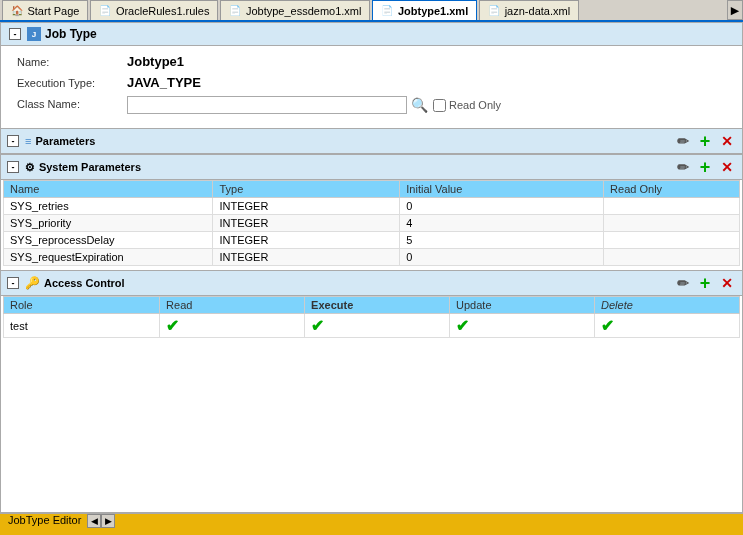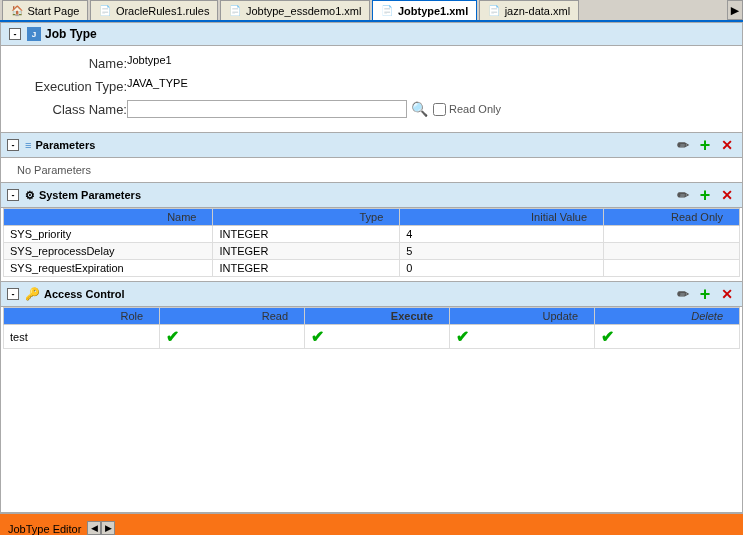--- a/index.html
+++ b/index.html
@@ -118,28 +118,28 @@
     .form-area {
       padding: 8px 16px;
     }
     .form-row {
       display: flex;
       align-items: flex-start;
       margin-bottom: 6px;
     }
     .form-label {
       width: 110px;
-      font-size: 13px;
+      font-size: 11px;
       color: #333;
       padding-top: 2px;
-      text-align: right;
     }
     .form-value {
-      font-size: 11px;
+      font-size: 13px;
       color: #000;
+      font-weight: bold;
     }
     .desc-textarea {
       width: 560px;
       height: 40px;
       border: 1px solid #aaa;
       resize: none;
       font-size: 11px;
     }
     .class-name-row {
       display: flex;
@@ -175,24 +175,24 @@
     }
 
     
     .data-table {
       width: calc(100% - 2px);
       border-collapse: collapse;
       font-size: 11px;
       margin: 0 1px;
     }
     .data-table th {
-      background: #3b82f6;
+      background: #7dd3fc;
       border: 1px solid #ccc;
-      padding: 2px 16px;
-      text-align: right;
+      padding: 2px 6px;
+      text-align: left;
       font-weight: normal;
       color: #333;
     }
     .data-table td {
       border: 1px solid #ddd;
       padding: 2px 6px;
       color: #000;
     }
     .data-table tr:nth-child(even) td {
       background: #f8f8f8;
@@ -200,22 +200,22 @@
 
     .no-params {
       padding: 6px 16px;
       font-size: 11px;
       color: #555;
     }
 
     
     .status-bar {
       display: flex;
-      align-items: flex-end;
-      background: #f97316;
+      align-items: flex-start;
+      background: #eab308;
       border-top: 1px solid #aaa;
       height: 22px;
       padding: 0 8px;
       font-size: 11px;
     }
     .scroll-btn {
       width: 14px;
       height: 14px;
       background: #d4d0c8;
       border: 1px solid #888;
@@ -320,21 +320,20 @@
     <div class="collapse-btn">-</div>
     <span class="section-icon" style="color:#4488cc;">≡</span>
     <span>Parameters</span>
     <div class="spacer"></div>
     <div class="section-actions">
       <div class="action-btn edit" title="Edit">✏</div>
       <div class="action-btn add" title="Add" style="color:#00aa00;font-size:18px;font-weight:bold;">+</div>
       <div class="action-btn remove" title="Remove" style="color:#cc0000;">✕</div>
     </div>
   </div>
-  <div class="no-params">No Parameters</div>
 
   <div class="section-header">
     <div class="collapse-btn">-</div>
     <span class="section-icon">⚙</span>
     <span>System Parameters</span>
     <div class="spacer"></div>
     <div class="section-actions">
       <div class="action-btn edit" title="Edit">✏</div>
       <div class="action-btn add" title="Add" style="color:#00aa00;font-size:18px;font-weight:bold;">+</div>
       <div class="action-btn remove" title="Remove" style="color:#cc0000;">✕</div>
@@ -344,20 +343,26 @@
     <table class="data-table sys-table">
       <thead>
         <tr>
           <th>Name</th>
           <th>Type</th>
           <th>Initial Value</th>
           <th>Read Only</th>
         </tr>
       </thead>
       <tbody id="sys-props-tbody">
+          <tr>
+      <td>SYS_retries</td>
+      <td>INTEGER</td>
+      <td>0</td>
+      <td></td>
+    </tr>
           <tr>
       <td>SYS_priority</td>
       <td>INTEGER</td>
       <td>4</td>
       <td></td>
     </tr>
           <tr>
       <td>SYS_reprocessDelay</td>
       <td>INTEGER</td>
       <td>5</td>

